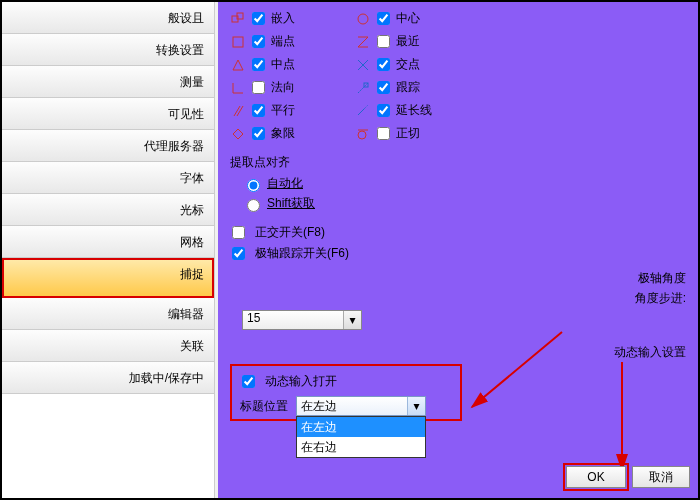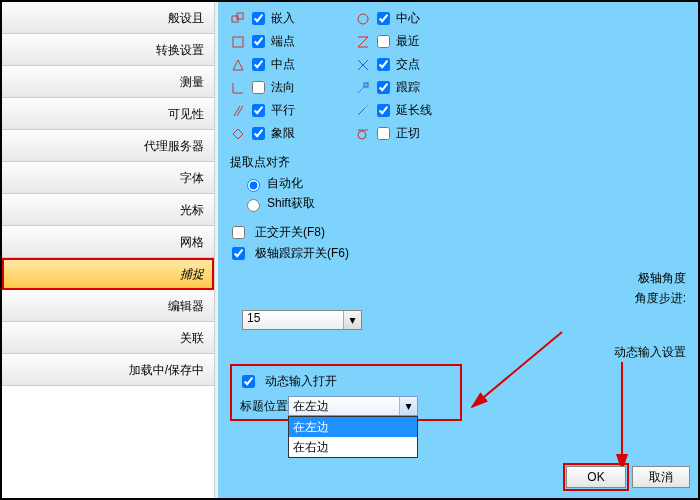--- a/index.html
+++ b/index.html
@@ -1,36 +1,36 @@
 <!DOCTYPE html>
 <html><head>
 <meta charset="utf-8">
 <style>
   * { box-sizing: border-box; font-family: "Microsoft YaHei", "SimSun", sans-serif; font-size: 12px; }
   body { margin: 0; width: 700px; height: 500px; background: #f0f0f0; border: 2px solid #000; position: relative; overflow: hidden; }
   .sidebar { position: absolute; left: 0; top: 0; width: 213px; height: 500px; background: #fff; border-right: 1px solid #ccc; }
   .sidebar-item { height: 32px; line-height: 32px; text-align: right; padding-right: 10px; background: linear-gradient(#fdfdfd, #e8e8e8); border-bottom: 1px solid #ccc; cursor: pointer; }
-  .sidebar-item.active { background: linear-gradient(#ffe9a8, #ffc94a); border: 2px solid #d80000; padding-right: 8px; line-height: 28px; height: 32px; font-style: italic; }
-  .main { position: absolute; left: 216px; top: 0; right: 0; bottom: 0; background: #7dd3fc; padding: 8px 12px; }
+  .sidebar-item.active { background: linear-gradient(#ffe9a8, #ffc94a); border: 2px solid #d80000; padding-right: 8px; line-height: 28px; height: 40px; }
+  .main { position: absolute; left: 216px; top: 0; right: 0; bottom: 0; background: #8b5cf6; padding: 8px 12px; }
   .snap-grid { display: flex; gap: 60px; }
   .snap-col { display: flex; flex-direction: column; gap: 6px; }
   .snap-row { display: flex; align-items: center; gap: 4px; }
   .snap-icon { width: 16px; height: 16px; display: inline-flex; align-items: center; justify-content: center; }
   .snap-icon svg { width: 14px; height: 14px; }
   .cb { width: 13px; height: 13px; margin: 0 2px; }
   .group-title { margin: 12px 0 4px 0; }
-  .radio-row { display: flex; align-items: center; gap: 4px; margin: 3px 0 3px 12px; }
+  .radio-row { display: flex; align-items: center; gap: 4px; margin: 3px 0 3px 12px; text-decoration: underline; }
   .chk-row { display: flex; align-items: center; gap: 8px; margin: 4px 0 4px 0px; }
   .sub-group { margin-top: 8px; }
   .sub-label { margin-bottom: 3px; text-align: right; }
   .select { width: 120px; height: 20px; border: 1px solid #888; background: linear-gradient(#fff,#eee); padding: 0 4px; position: relative; }
   .select .arrow { position: absolute; right: 0; top: 0; width: 18px; height: 100%; background: linear-gradient(#f7f7f7,#ddd); border-left: 1px solid #aaa; text-align: center; line-height: 18px; }
   .dyn-section { margin-top: 14px; }
   .redbox1 { border: 2px solid #d80000; padding: 3px 8px 3px 4px; width: 232px; }
-  .label-row { display: flex; align-items: center; gap: 0; margin-top: 6px; }
+  .label-row { display: flex; align-items: center; gap: 8px; margin-top: 6px; }
   .combo { width: 130px; height: 20px; border: 1px solid #7a99c5; background: linear-gradient(#fff,#eaf1fb); position: relative; padding: 0 4px; line-height: 18px; }
   .combo .arrow2 { position: absolute; right: 0; top: 0; width: 18px; height: 100%; background: linear-gradient(#eaf3ff,#c9ddf6); border-left: 1px solid #9cb8dc; text-align: center; line-height: 18px; }
   .dropdown { position: absolute; left: -1px; top: 19px; width: 130px; border: 1px solid #333; background: #fff; }
   .dropdown-item { padding: 1px 4px; }
   .dropdown-item.sel { background: #1e90ff; color: #fff; }
   .ok-btn { position: absolute; right: 72px; bottom: 10px; width: 60px; height: 22px; border: 1px solid #888; background: linear-gradient(#fdfdfd,#e5e5e5); text-align: center; line-height: 20px; cursor: pointer; }
   .ok-btn.red { outline: 2px solid #d80000; outline-offset: 1px; }
   .cancel-btn { position: absolute; right: 8px; bottom: 10px; width: 58px; height: 22px; border: 1px solid #888; background: linear-gradient(#fdfdfd,#e5e5e5); text-align: center; line-height: 20px; cursor: pointer; overflow: hidden; }
   .arrow-svg { position: absolute; pointer-events: none; }
 </style>

